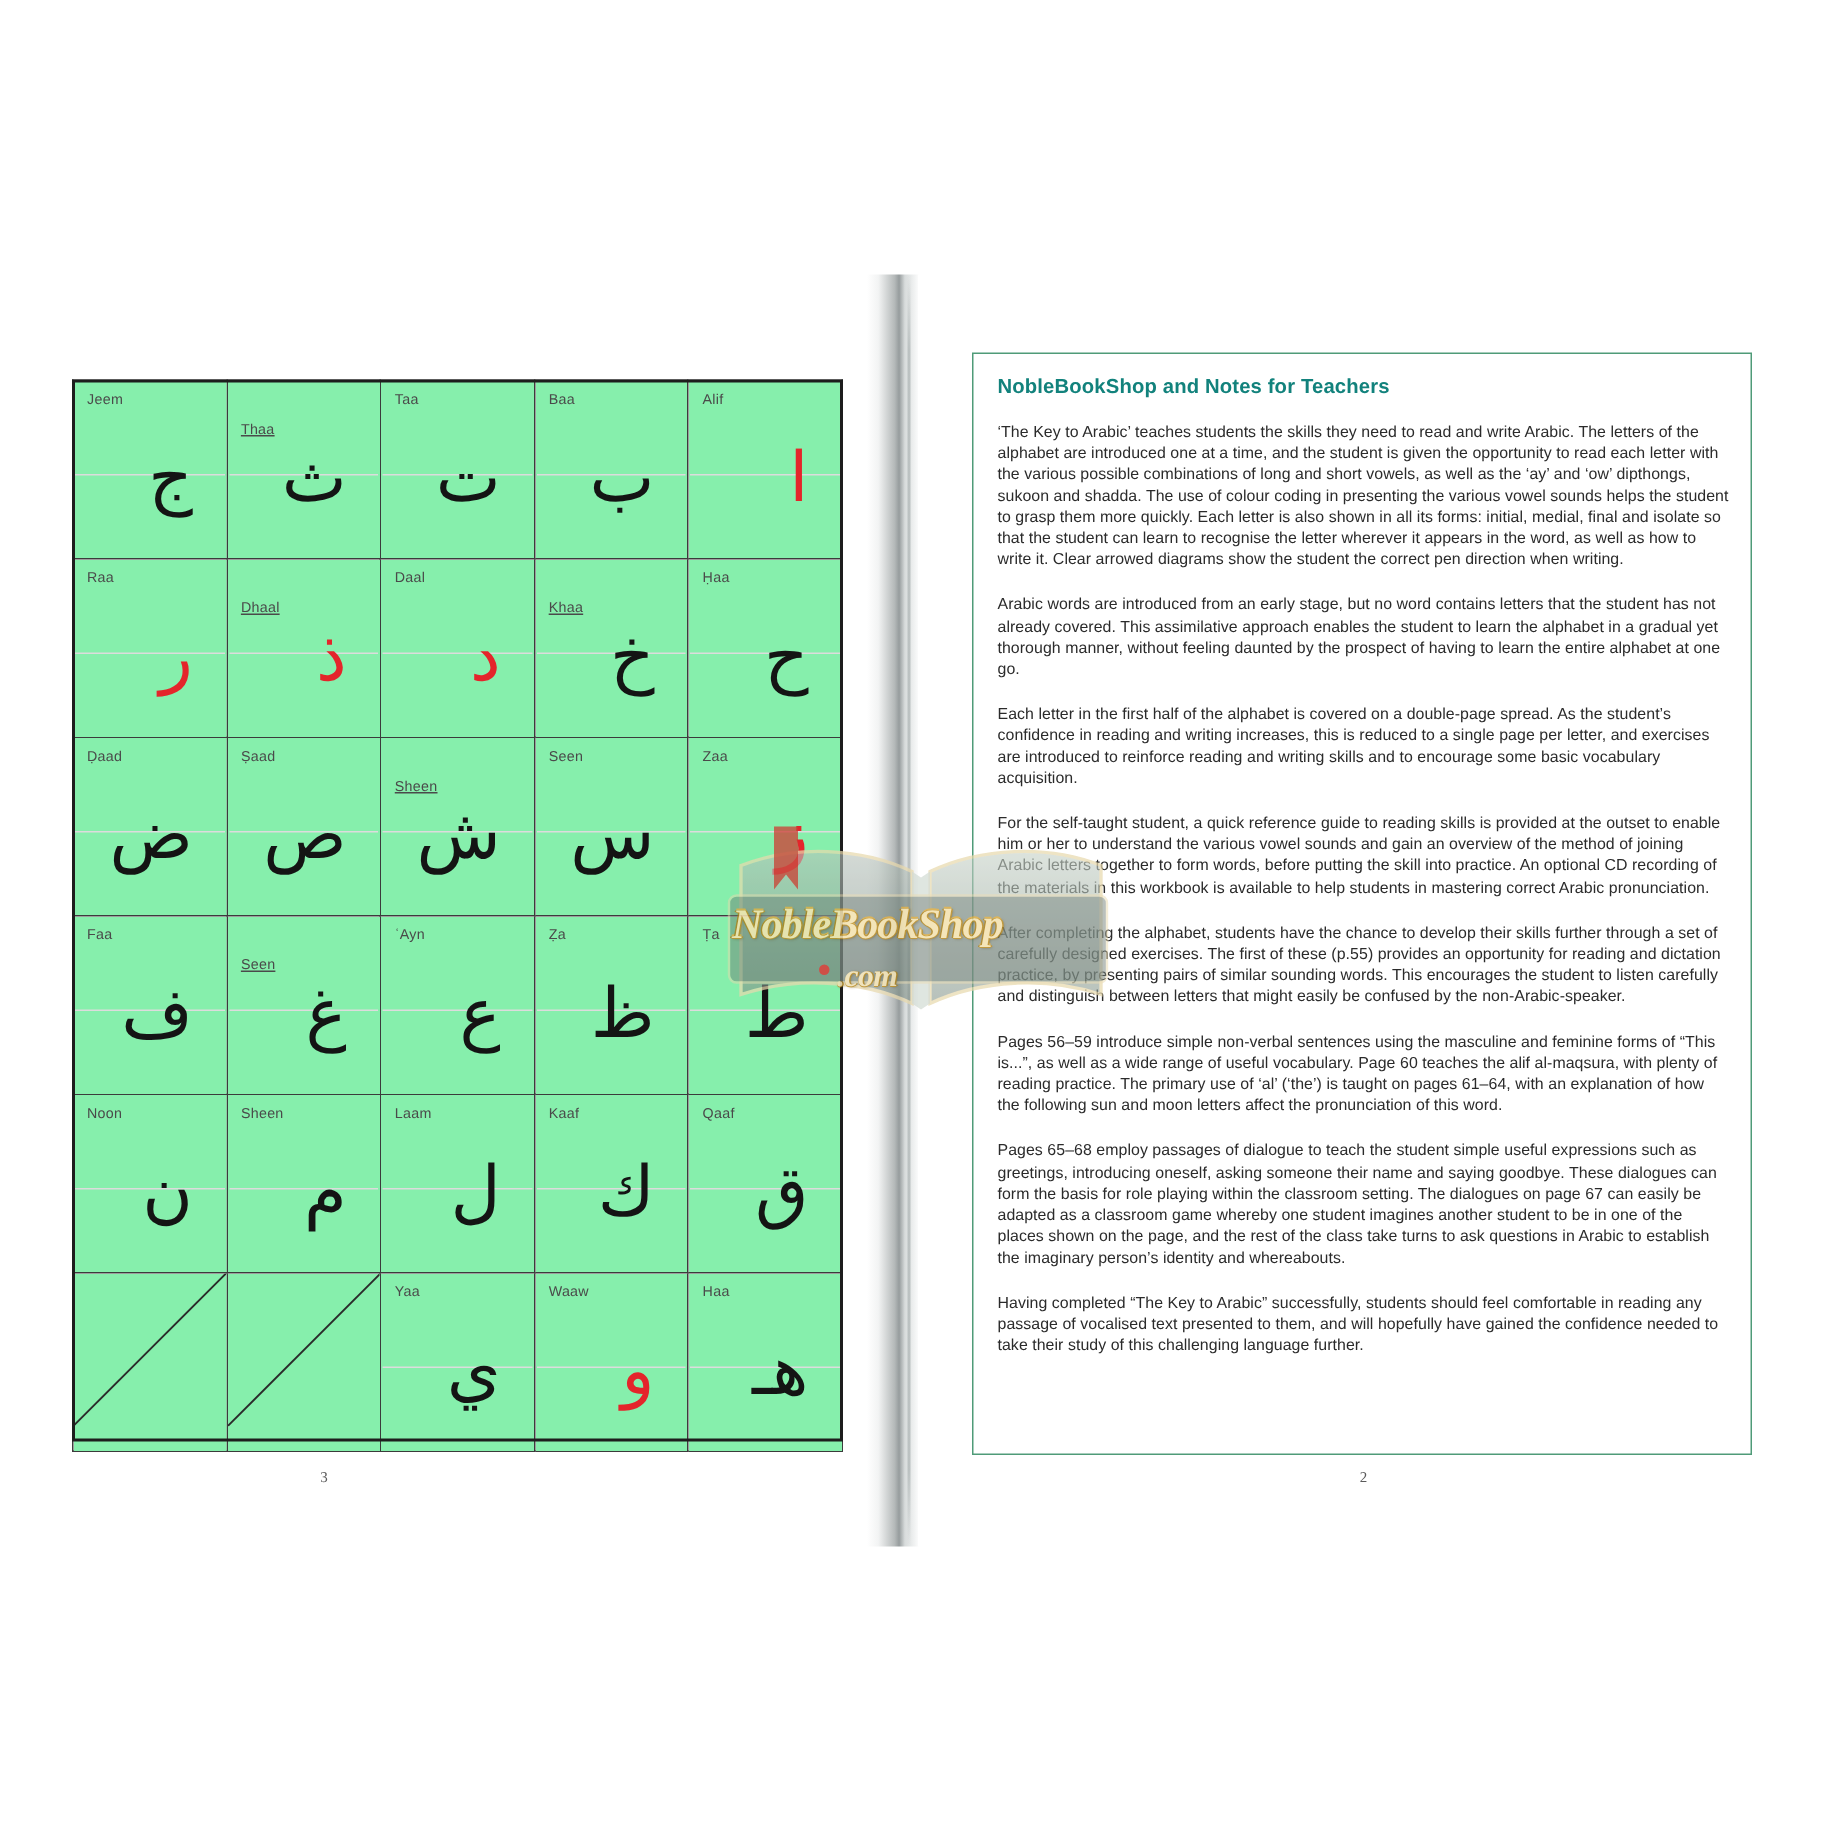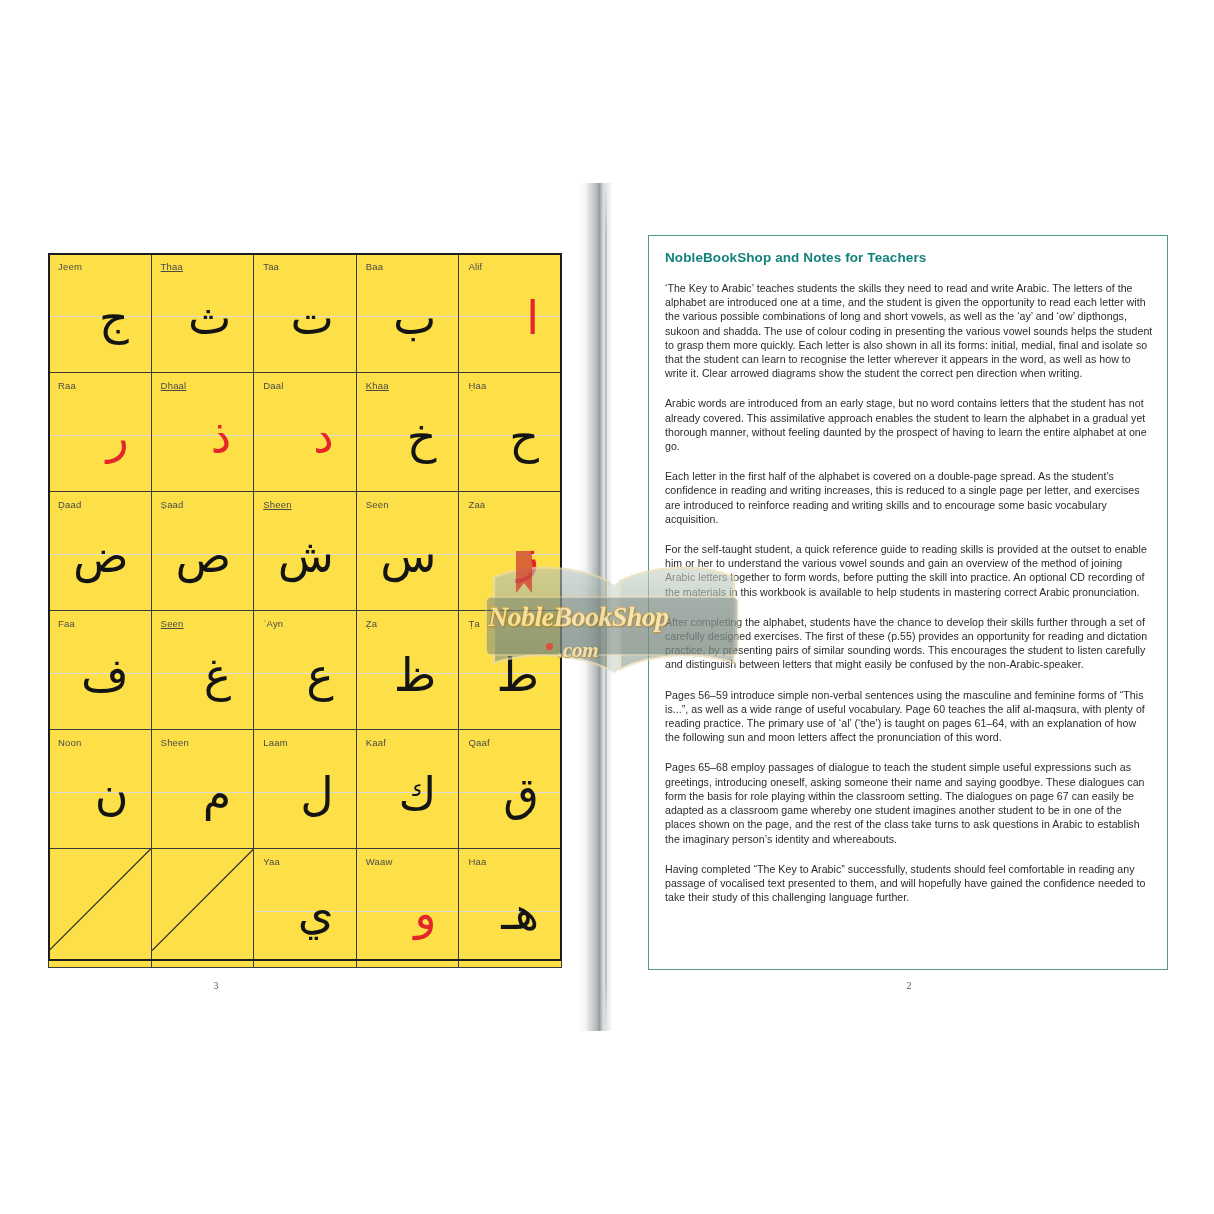--- a/index.html
+++ b/index.html
@@ -123,21 +123,21 @@
     border-collapse: collapse;
     table-layout: fixed;
   }
   #alphabet-table td {
     border: 1px solid #3b3b3b;
     width: 20%;
     height: 118px;
     padding: 0;
     position: relative;
     vertical-align: top;
-    background: #fde047;
+    background: #86efac;
   }
   
   #alphabet-table {
     outline: none;
   }
   #table-frame {
     position: absolute;
     left: 40px;
     top: 70px;
     width: 514px;
@@ -152,20 +152,21 @@
     left: 9px;
     top: 7px;
     font-size: 9.5px;
     color: #4a4a4a;
     letter-spacing: 0.2px;
     white-space: nowrap;
   }
   .cell-label.underline {
     text-decoration: underline;
     text-underline-offset: 1px;
+    margin-top: 20px;
   }
   .cell-letter {
     position: absolute;
     left: 0;
     right: 10px;
     top: 16px;
     height: 96px;
     display: flex;
     align-items: center;
     justify-content: flex-end;

